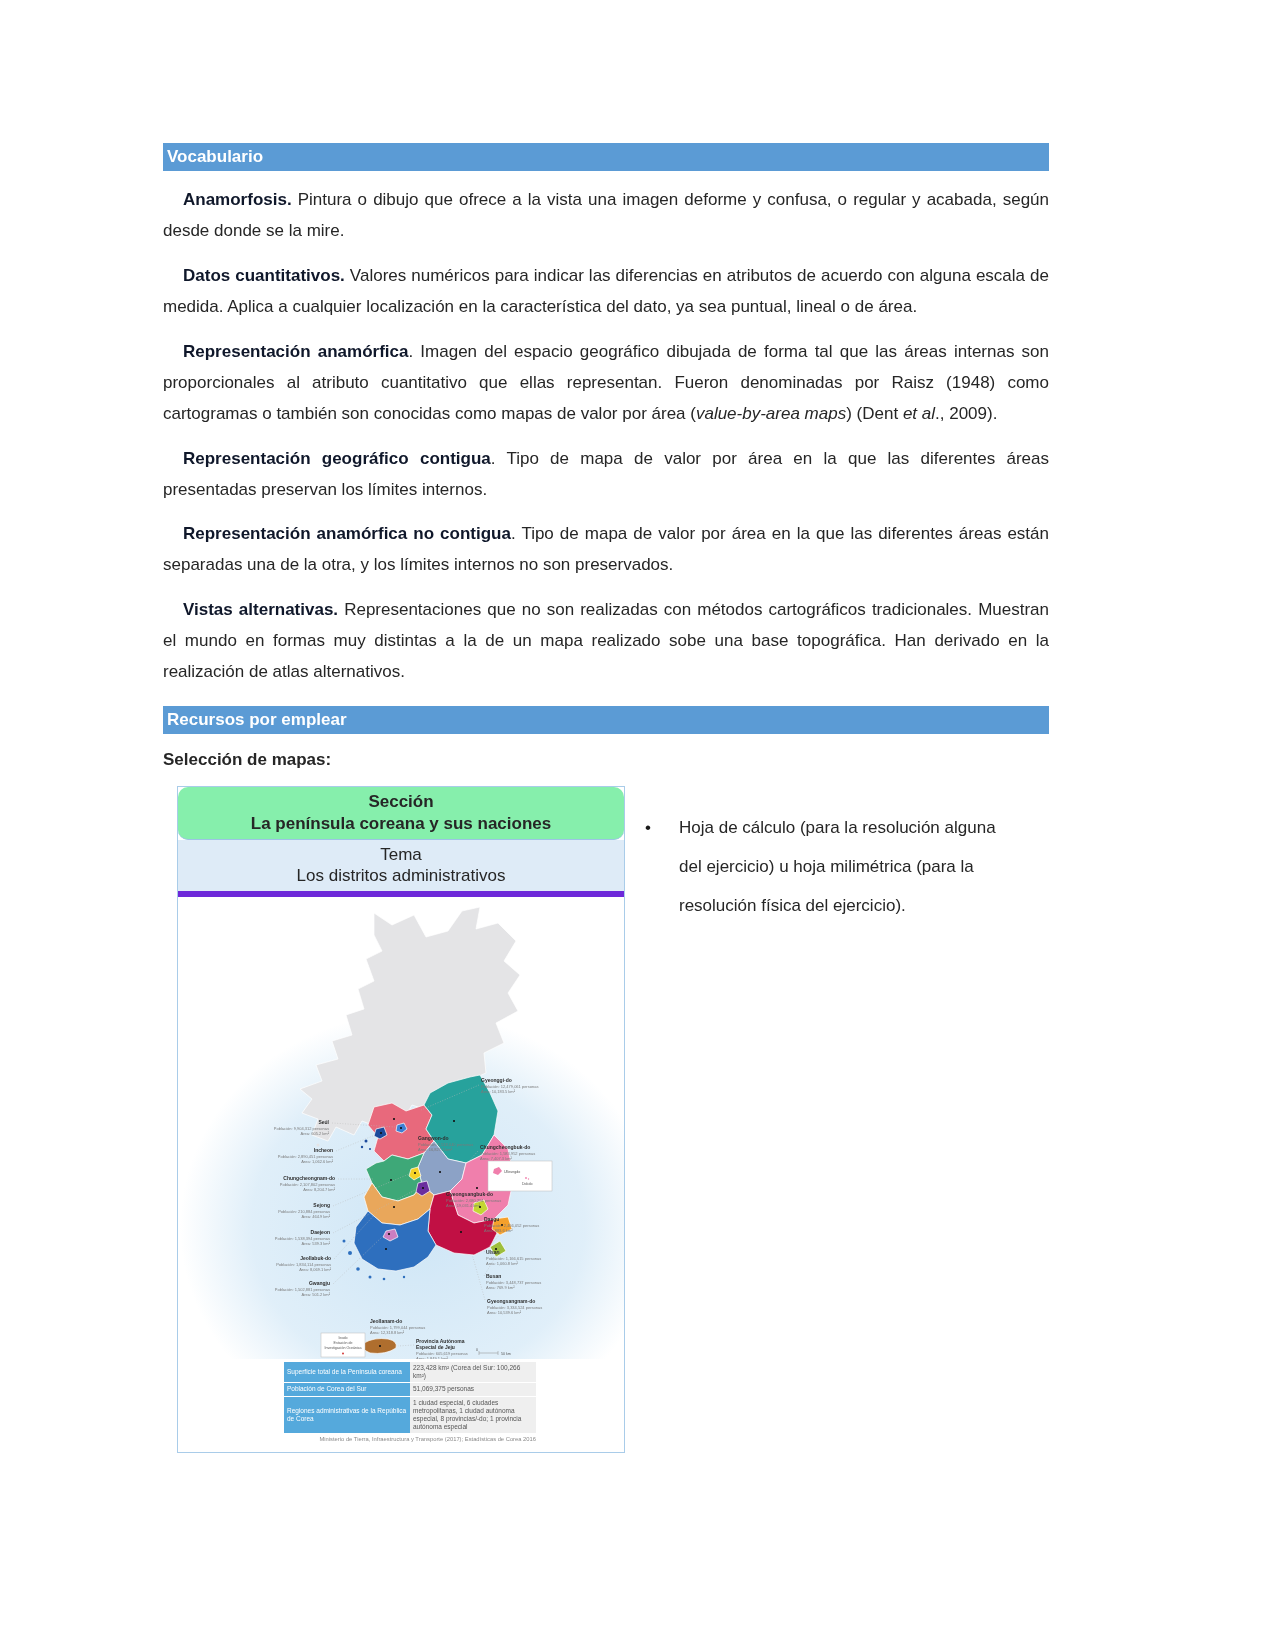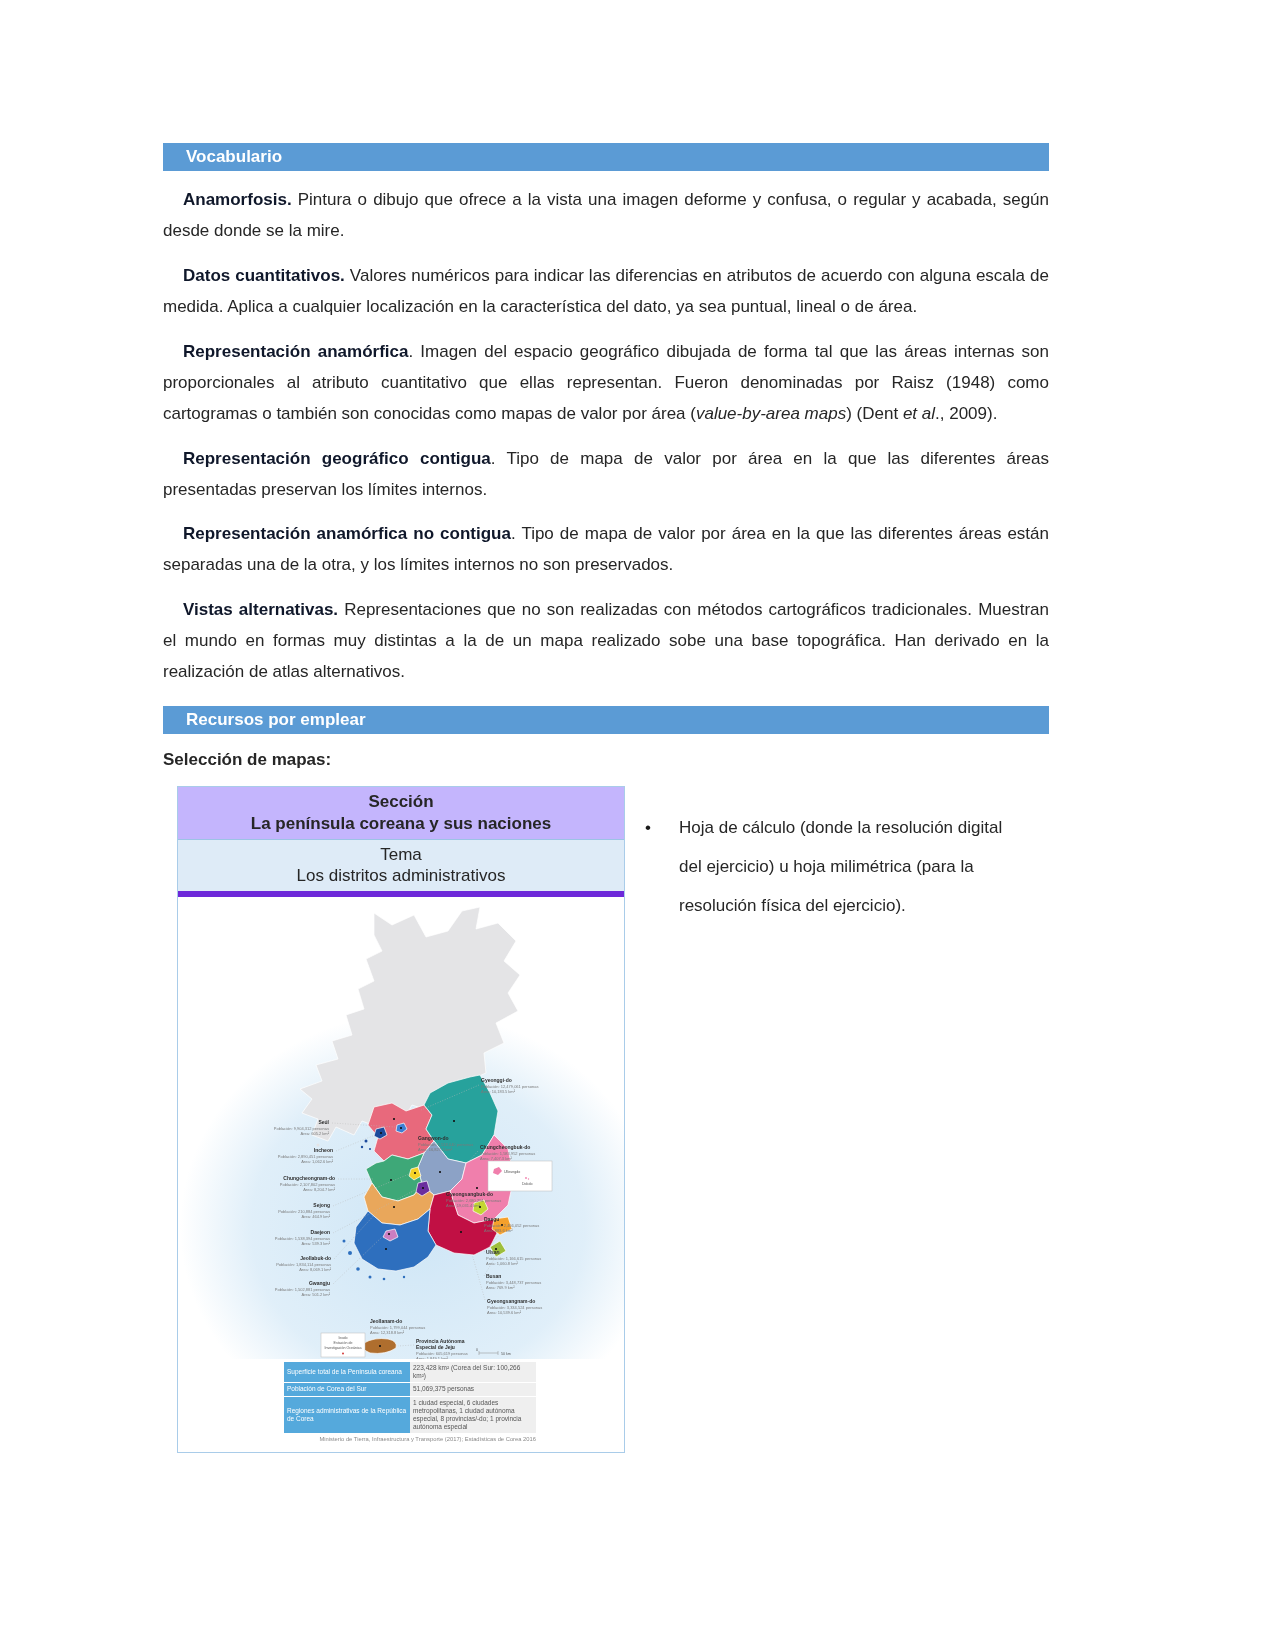--- a/index.html
+++ b/index.html
@@ -3,33 +3,33 @@
 <meta charset="utf-8">
 <style>
   html,body{margin:0;padding:0;}
   body{
     width:1275px;height:1650px;position:relative;background:#ffffff;
     font-family:"Liberation Sans",sans-serif;color:#262626;
   }
   .content{position:absolute;left:163px;top:143px;width:886px;}
   .secbar{
     background:#5B9BD5;color:#ffffff;font-weight:bold;font-size:17px;
-    padding:4px 23px;box-sizing:border-box;width:100%;
+    padding:4px 4px;box-sizing:border-box;width:100%;
   }
   .secbar.second{margin-top:18px;}
   .para{font-size:17px;line-height:1.82;text-align:justify;margin:14px 0 0 0;}
   .para b{color:#0f172a;margin-left:20px;}
   .subhead{font-weight:bold;font-size:17px;margin:16px 0 8px 0;}
   .cols{display:flex;align-items:flex-start;margin-top:16px;}
   .mapcard{
     width:448px;margin-left:14px;border:1px solid #A9CCE9;background:#ffffff;
     box-sizing:border-box;flex:none;
   }
   .hdr{text-align:center;font-size:17px;line-height:1.28;padding:4px 2px;}
-  .hdr1{background:#c4b5fd;font-weight:bold;border-bottom:1px solid #9CC3E5;}
+  .hdr1{background:#86efac;font-weight:bold;border-bottom:1px solid #9CC3E5;border-radius:10px;}
   .hdr2{background:#DEEBF7;font-weight:normal;border-bottom:6px solid #6d28d9;}
   .maparea{background:#ffffff;padding-bottom:10px;}
   .maparea svg{display:block;}
   .stats{margin:2px 0 0 106px;width:252px;border-collapse:separate;border-spacing:0 1px;}
   .stats td{font-size:6.5px;line-height:1.25;padding:2px 3px;vertical-align:middle;}
   .stats td.k{background:#55A9DC;color:#ffffff;width:120px;}
   .stats td.v{background:#EFEFEF;color:#555555;}
   .src{width:252px;margin:2px 0 0 106px;font-size:5.8px;color:#8a8a8a;text-align:right;}
   .bullets{margin-left:20px;padding-top:22px;width:372px;flex:none;}
   .bullet-item{display:flex;font-size:17px;line-height:2.3;}
@@ -251,18 +251,18 @@
             </tr>
           </tbody>
         </table>
         <div class="src">Ministerio de Tierra, Infraestructura y Transporte (2017); Estadísticas de Corea 2016</div>
       </div>
     </div>
 
     <div class="bullets">
       <div class="bullet-item">
         <span class="bullet-dot">•</span>
-        <span class="bullet-text">Hoja de cálculo (donde la resolución digital del ejercicio) u hoja milimétrica (para la resolución física del ejercicio).</span>
+        <span class="bullet-text">Hoja de cálculo (para la resolución alguna del ejercicio) u hoja milimétrica (para la resolución física del ejercicio).</span>
       </div>
     </div>
 
   </div>
 </div>
 
 </body></html>

